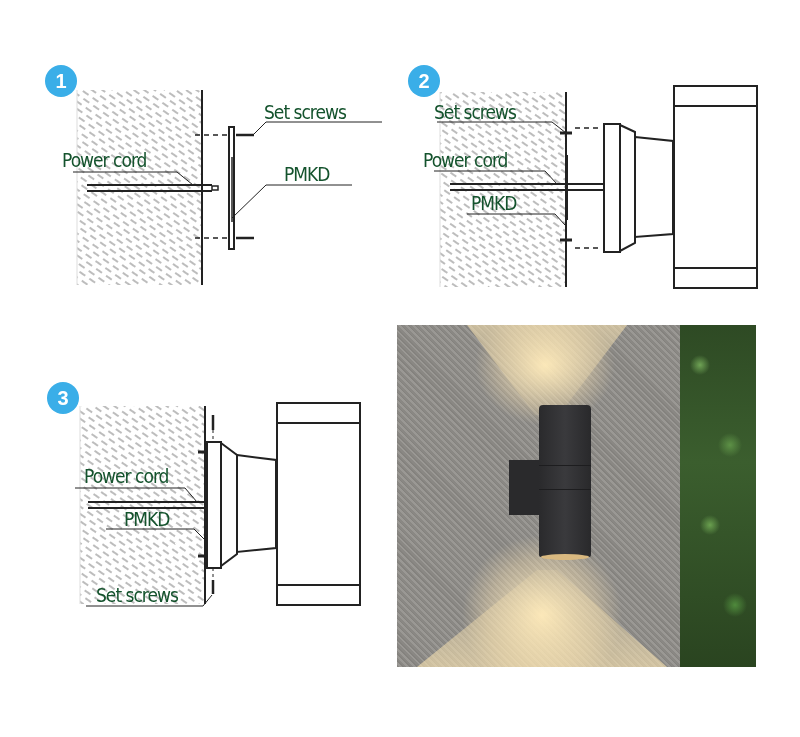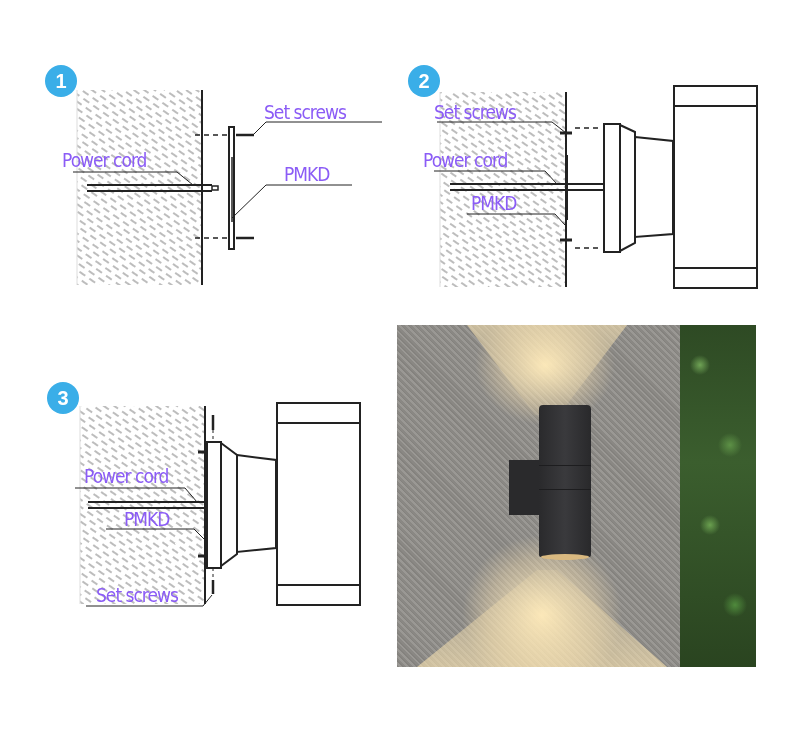--- a/index.html
+++ b/index.html
@@ -1,19 +1,19 @@
 <!DOCTYPE html>
 <html><head>
 <meta charset="utf-8">
 <style>
   html,body{margin:0;padding:0;background:#fff;}
   body{width:800px;height:737px;position:relative;overflow:hidden;font-family:"DejaVu Sans",sans-serif;}
   .panel{position:absolute;}
   .badge{position:absolute;width:32px;height:32px;border-radius:50%;background:#3aaee8;color:#fff;font:bold 20px "Liberation Sans",sans-serif;display:flex;align-items:center;justify-content:center;}
-  .lbl{position:absolute;font:19px "DejaVu Sans Condensed","DejaVu Sans",sans-serif;color:#8b5cf6;letter-spacing:-1px;white-space:nowrap;line-height:1;}
+  .lbl{position:absolute;font:19px "DejaVu Sans Condensed","DejaVu Sans",sans-serif;color:#14532d;letter-spacing:-1px;white-space:nowrap;line-height:1;}
   svg{position:absolute;left:0;top:0;}
   .photo{position:absolute;left:397px;top:325px;width:359px;height:342px;overflow:hidden;
     background:#8e8c89;}
   .wall{position:absolute;left:0;top:0;width:283px;height:342px;
     background:
       radial-gradient(ellipse 70px 60px at 148px 40px, rgba(255,236,190,0.95), rgba(255,230,180,0.3) 70%, rgba(0,0,0,0) 100%),
       radial-gradient(ellipse 80px 80px at 145px 290px, rgba(255,236,190,0.95), rgba(255,230,180,0.35) 70%, rgba(0,0,0,0) 100%),
       repeating-linear-gradient(45deg,#8a8884 0 2px,#9a9894 2px 4px,#84827e 4px 5px);
   }
   .beam-top{position:absolute;left:50px;top:0;width:200px;height:90px;background:linear-gradient(to bottom,rgba(255,232,180,0.55),rgba(255,232,180,0.1));clip-path:polygon(10% 0,90% 0,56% 100%,44% 100%);}

